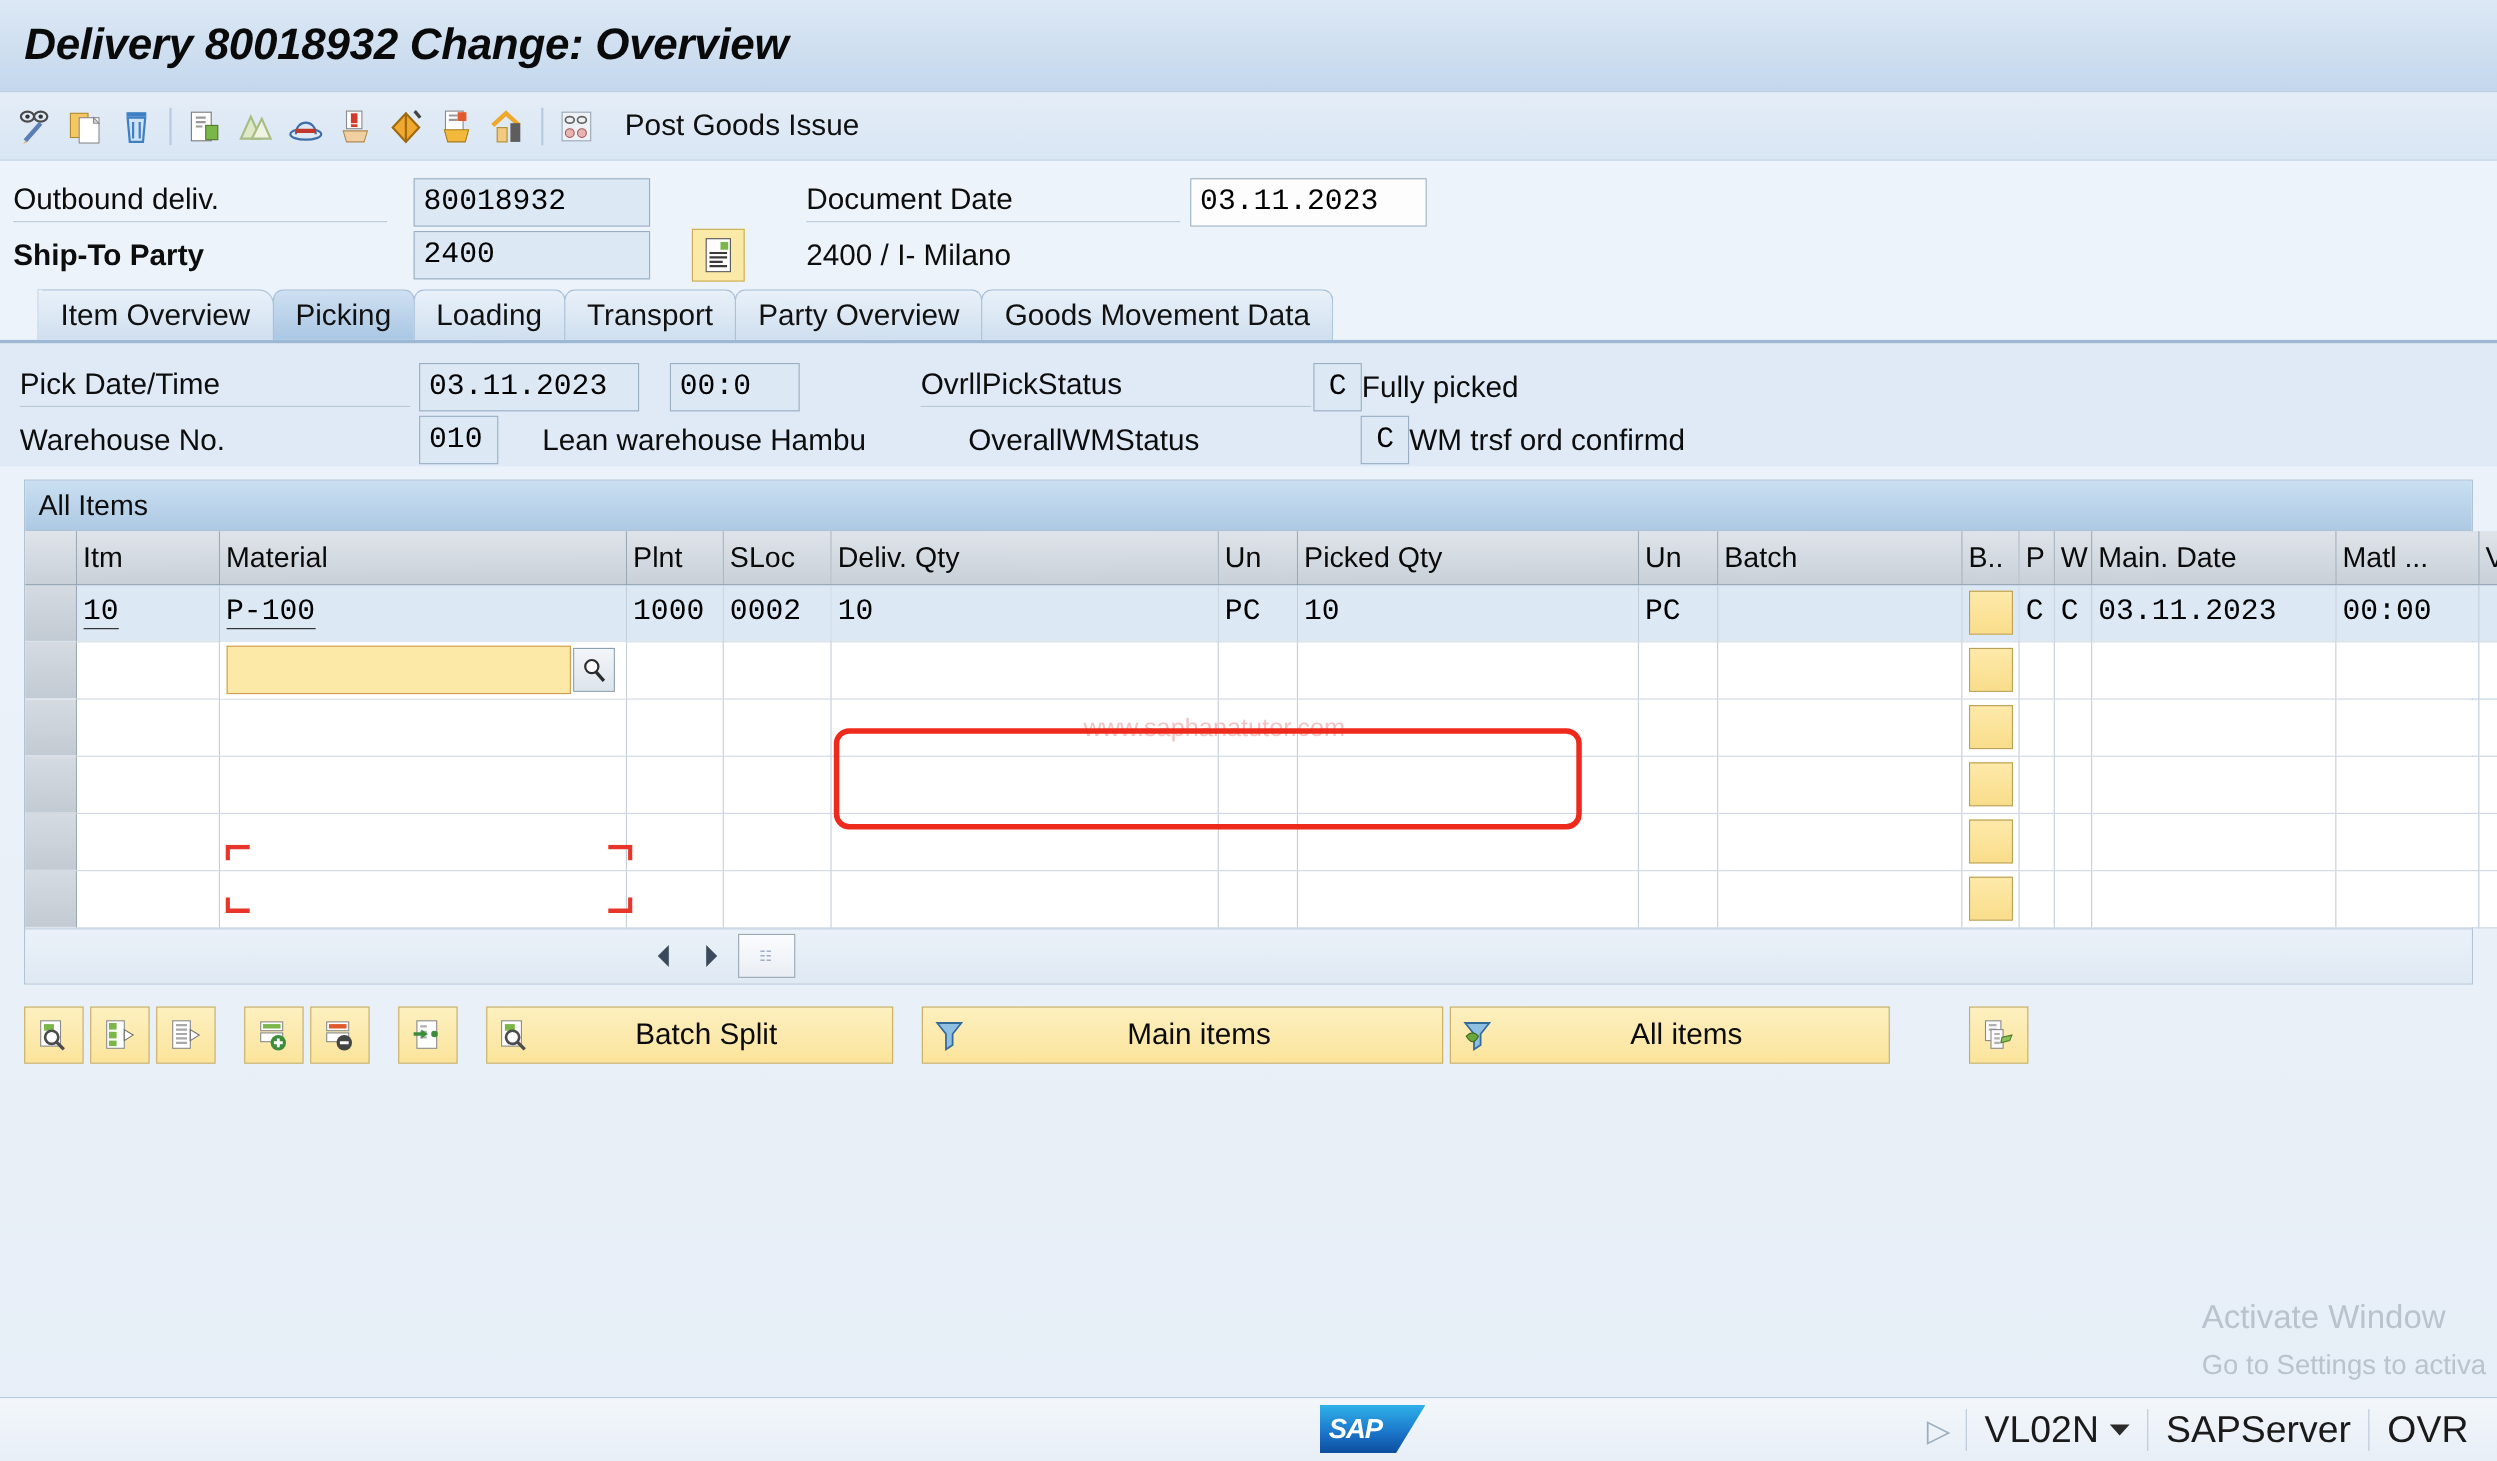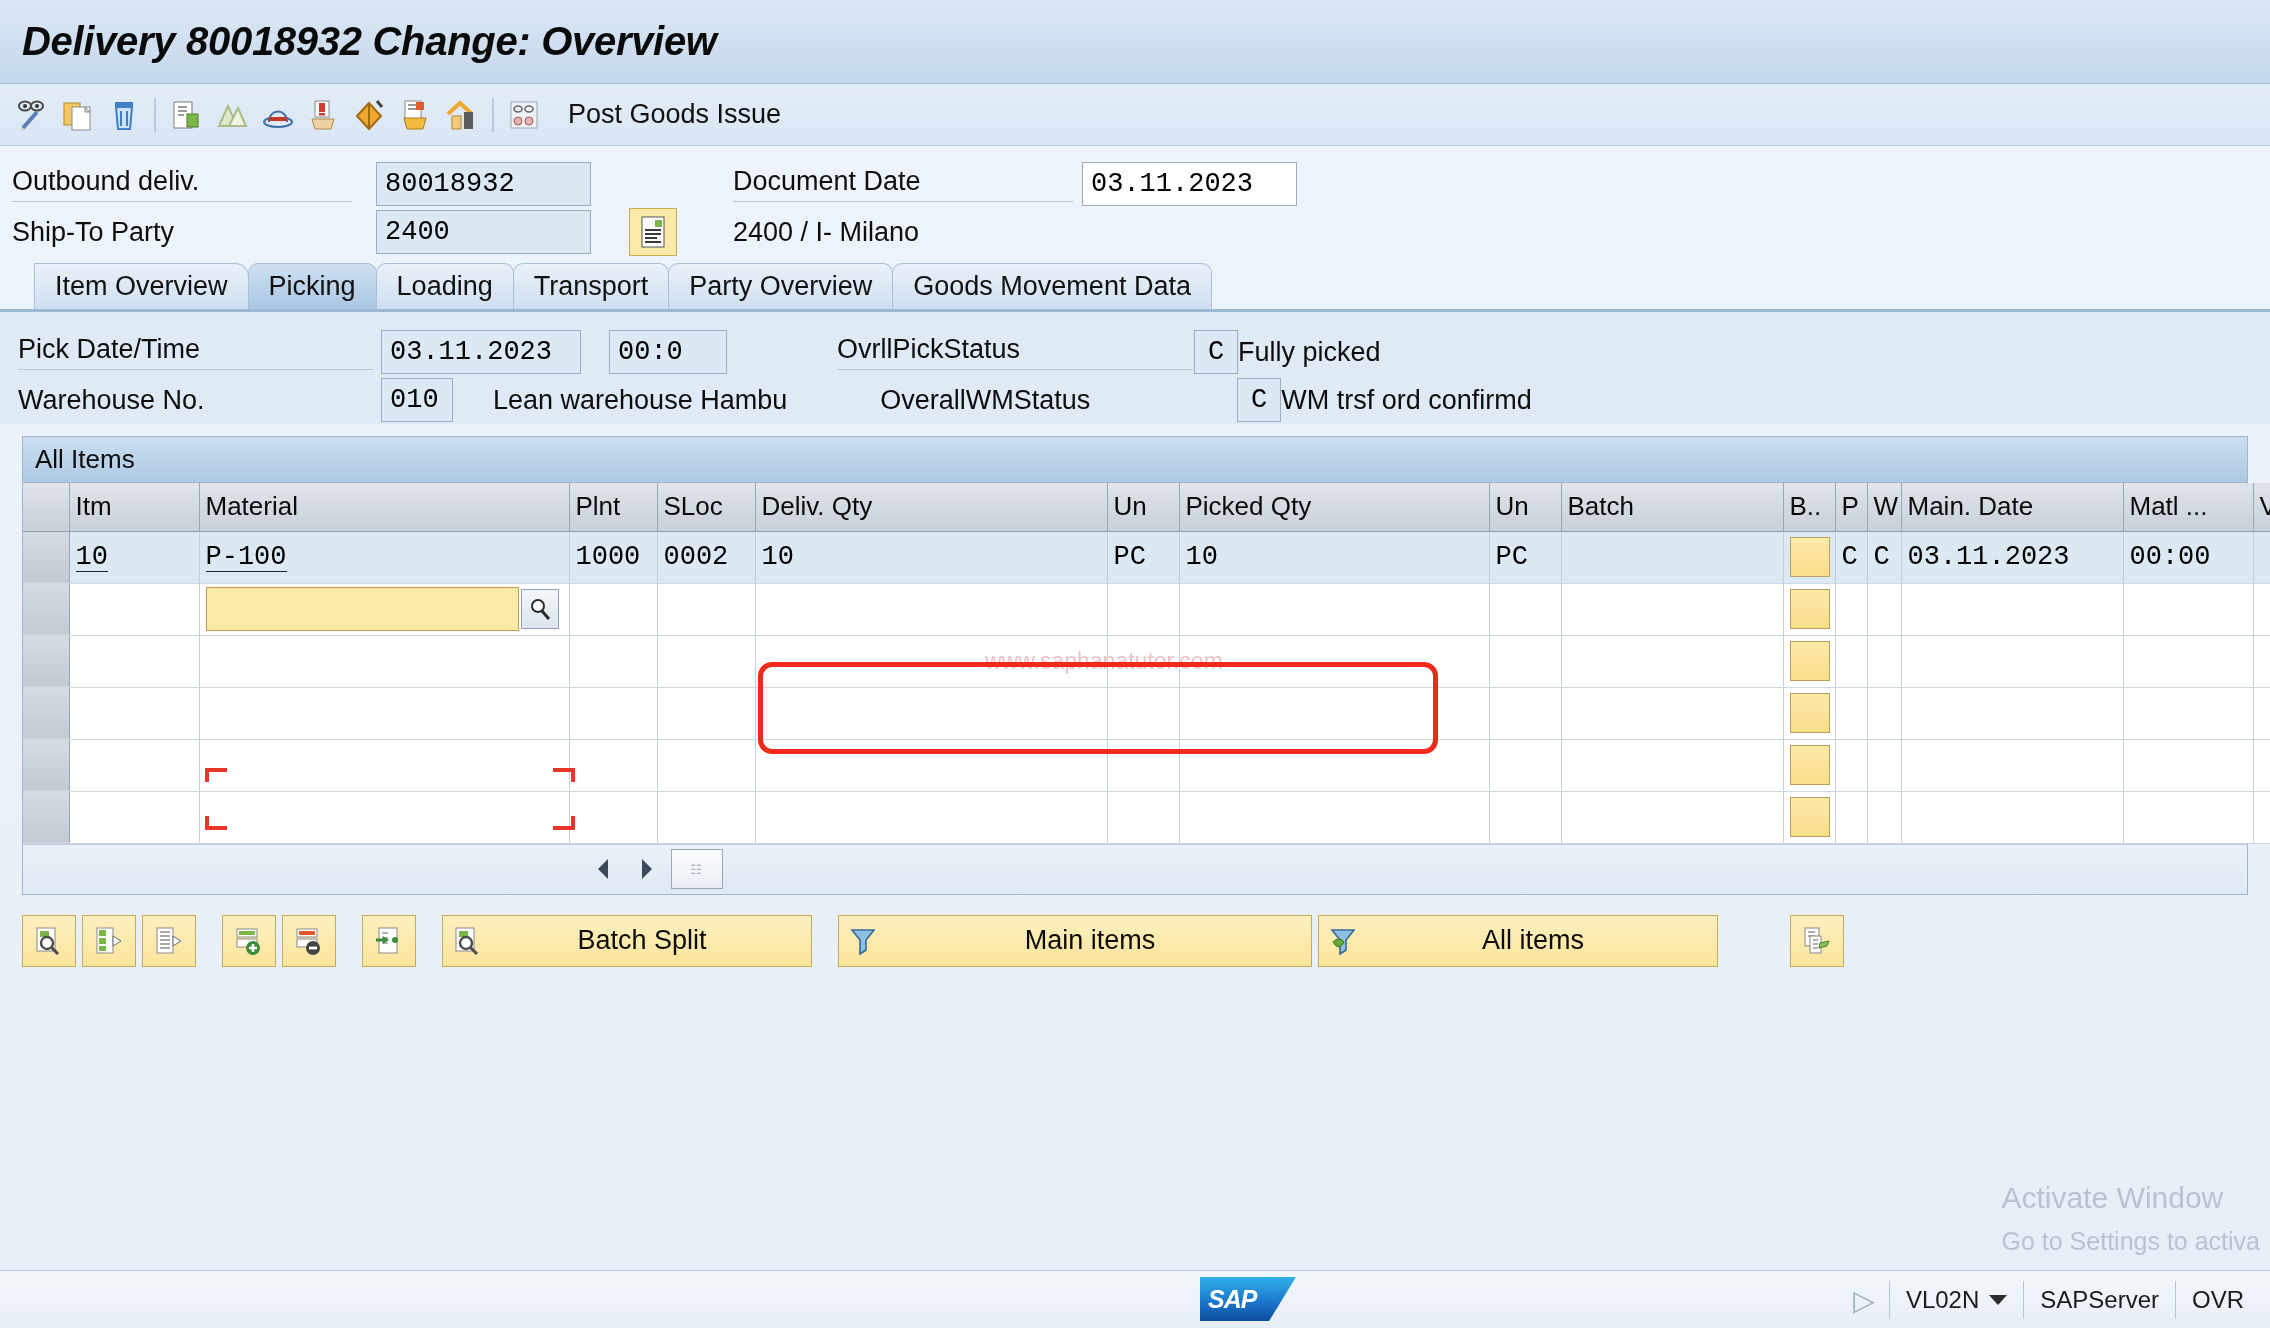--- a/index.html
+++ b/index.html
@@ -309,21 +309,21 @@
   }
   .sap-logo span {
     color: #fff; font-weight: bold; font-size: 25px;
     font-style: italic; padding-left: 8px; letter-spacing: -1px;
   }
   .sb-right {
     position: absolute; right: 10px; top: 0;
     height: 58px; display: flex; align-items: center;
   }
   .sb-cell {
-    font-size: 24px; color: #1a1a1a;
+    font-size: 34px; color: #1a1a1a;
     padding: 0 16px;
     border-left: 1px solid #b9c6d4;
     height: 38px; display:flex; align-items:center;
     white-space: nowrap;
   }
   .sb-arrow { color: #9badbf; font-size: 28px; padding: 0 14px; }
   .caret-dn {
     width: 0;height:0;
     border-left:9px solid transparent;border-right:9px solid transparent;
     border-top:10px solid #2b2b2b; margin-left: 10px;
@@ -433,21 +433,21 @@
         <span class="lbl lbl-u" style="width:340px;">Outbound deliv.</span>
       </div>
       <input class="sapinput" style="width: 215px; margin-left: 14px;" value="80018932">
       <div style="width:142px;"></div>
       <div style="width:345px;">
         <span class="lbl lbl-u" style="width:340px;">Document Date</span>
       </div>
       <input class="sapinput white" style="width: 215px; margin-left: 4px;" value="03.11.2023">
     </div>
     <div class="hdr-row">
-      <div style="width:350px;">
+      <div style="width:350px;font-weight:bold;">
         <span class="lbl" style="width:340px;display:inline-block;">Ship-To Party</span>
       </div>
       <input class="sapinput" style="width: 215px; margin-left: 14px;" value="2400">
       <div class="smallbtn" style="margin-left:38px;">
         <svg width="28" height="32" viewBox="0 0 28 32">
           <rect x="3" y="1" width="22" height="30" fill="#fdfdfd" stroke="#555"></rect>
           <rect x="16" y="4" width="7" height="7" fill="#7ab648"></rect>
           <path d="M6 14h16M6 18h16M6 22h12M6 26h16" stroke="#3a3a3a" stroke-width="2"></path>
         </svg>
       </div>

